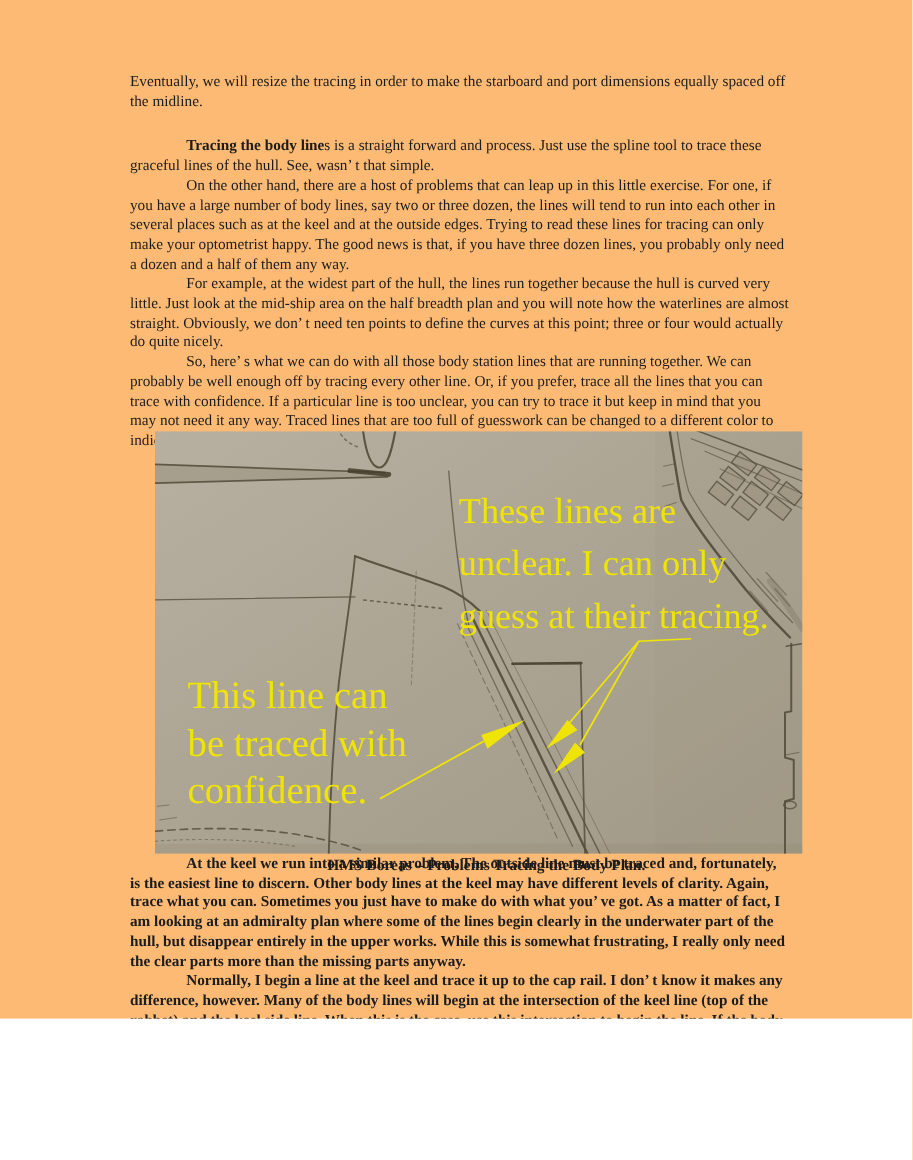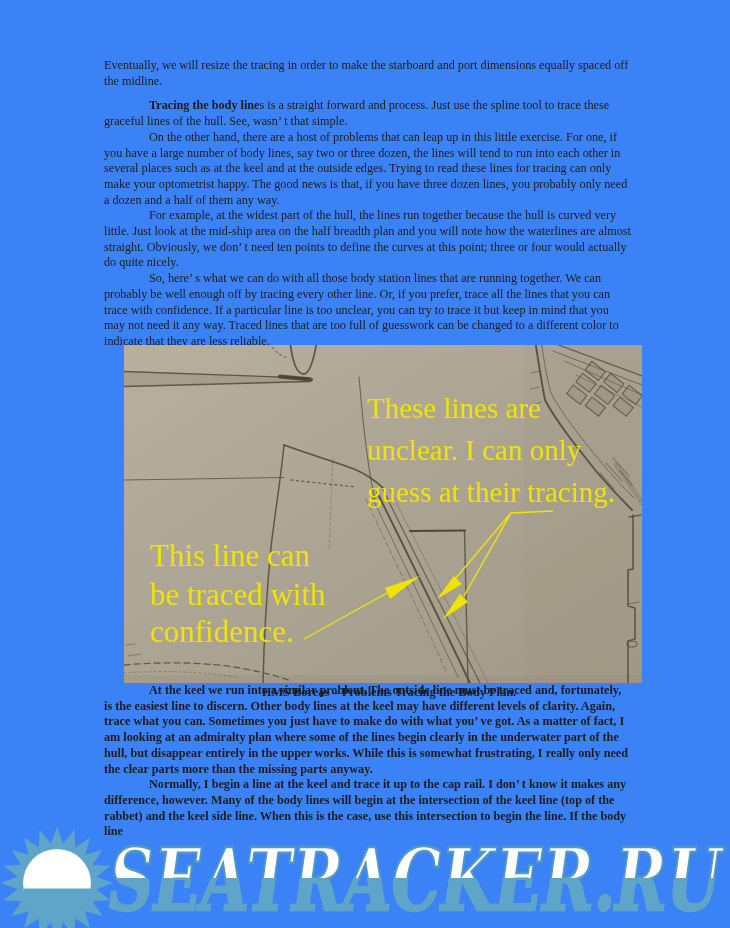--- a/index.html
+++ b/index.html
@@ -1,21 +1,21 @@
 <!DOCTYPE html>
 <html><head>
 <meta charset="utf-8">
 <style>
   html,body{margin:0;padding:0;background:#ffffff;}
-  .page{position:relative;width:730px;height:928px;background:#3b82f6;overflow:hidden;
+  .page{position:relative;width:730px;height:815px;background:#fdba74;overflow:hidden;
         font-family:"Liberation Serif","DejaVu Serif",serif;color:#1c1c1c;}
   .text-block{position:absolute;left:104px;width:527px;font-size:12.2px;line-height:15.7px;}
   .text-block p{margin:0;}
   .text-block p.indent{text-indent:45px;}
-  .text-block p.gap{margin-top:9px;}
+  .text-block p.gap{margin-top:20px;}
   .tb-top{top:58px;}
   .tb-bottom{top:683px;font-weight:bold;}
   .figure{position:absolute;left:124px;top:345px;width:518px;height:338px;}
   .figure svg{display:block;}
   .caption{position:absolute;left:130px;top:685px;width:518px;text-align:center;
            font-weight:bold;font-size:12.4px;}
   .watermark{position:absolute;left:0;top:818px;width:730px;height:110px;pointer-events:none;font-style:italic;}
 </style>
 </head>
 <body>

